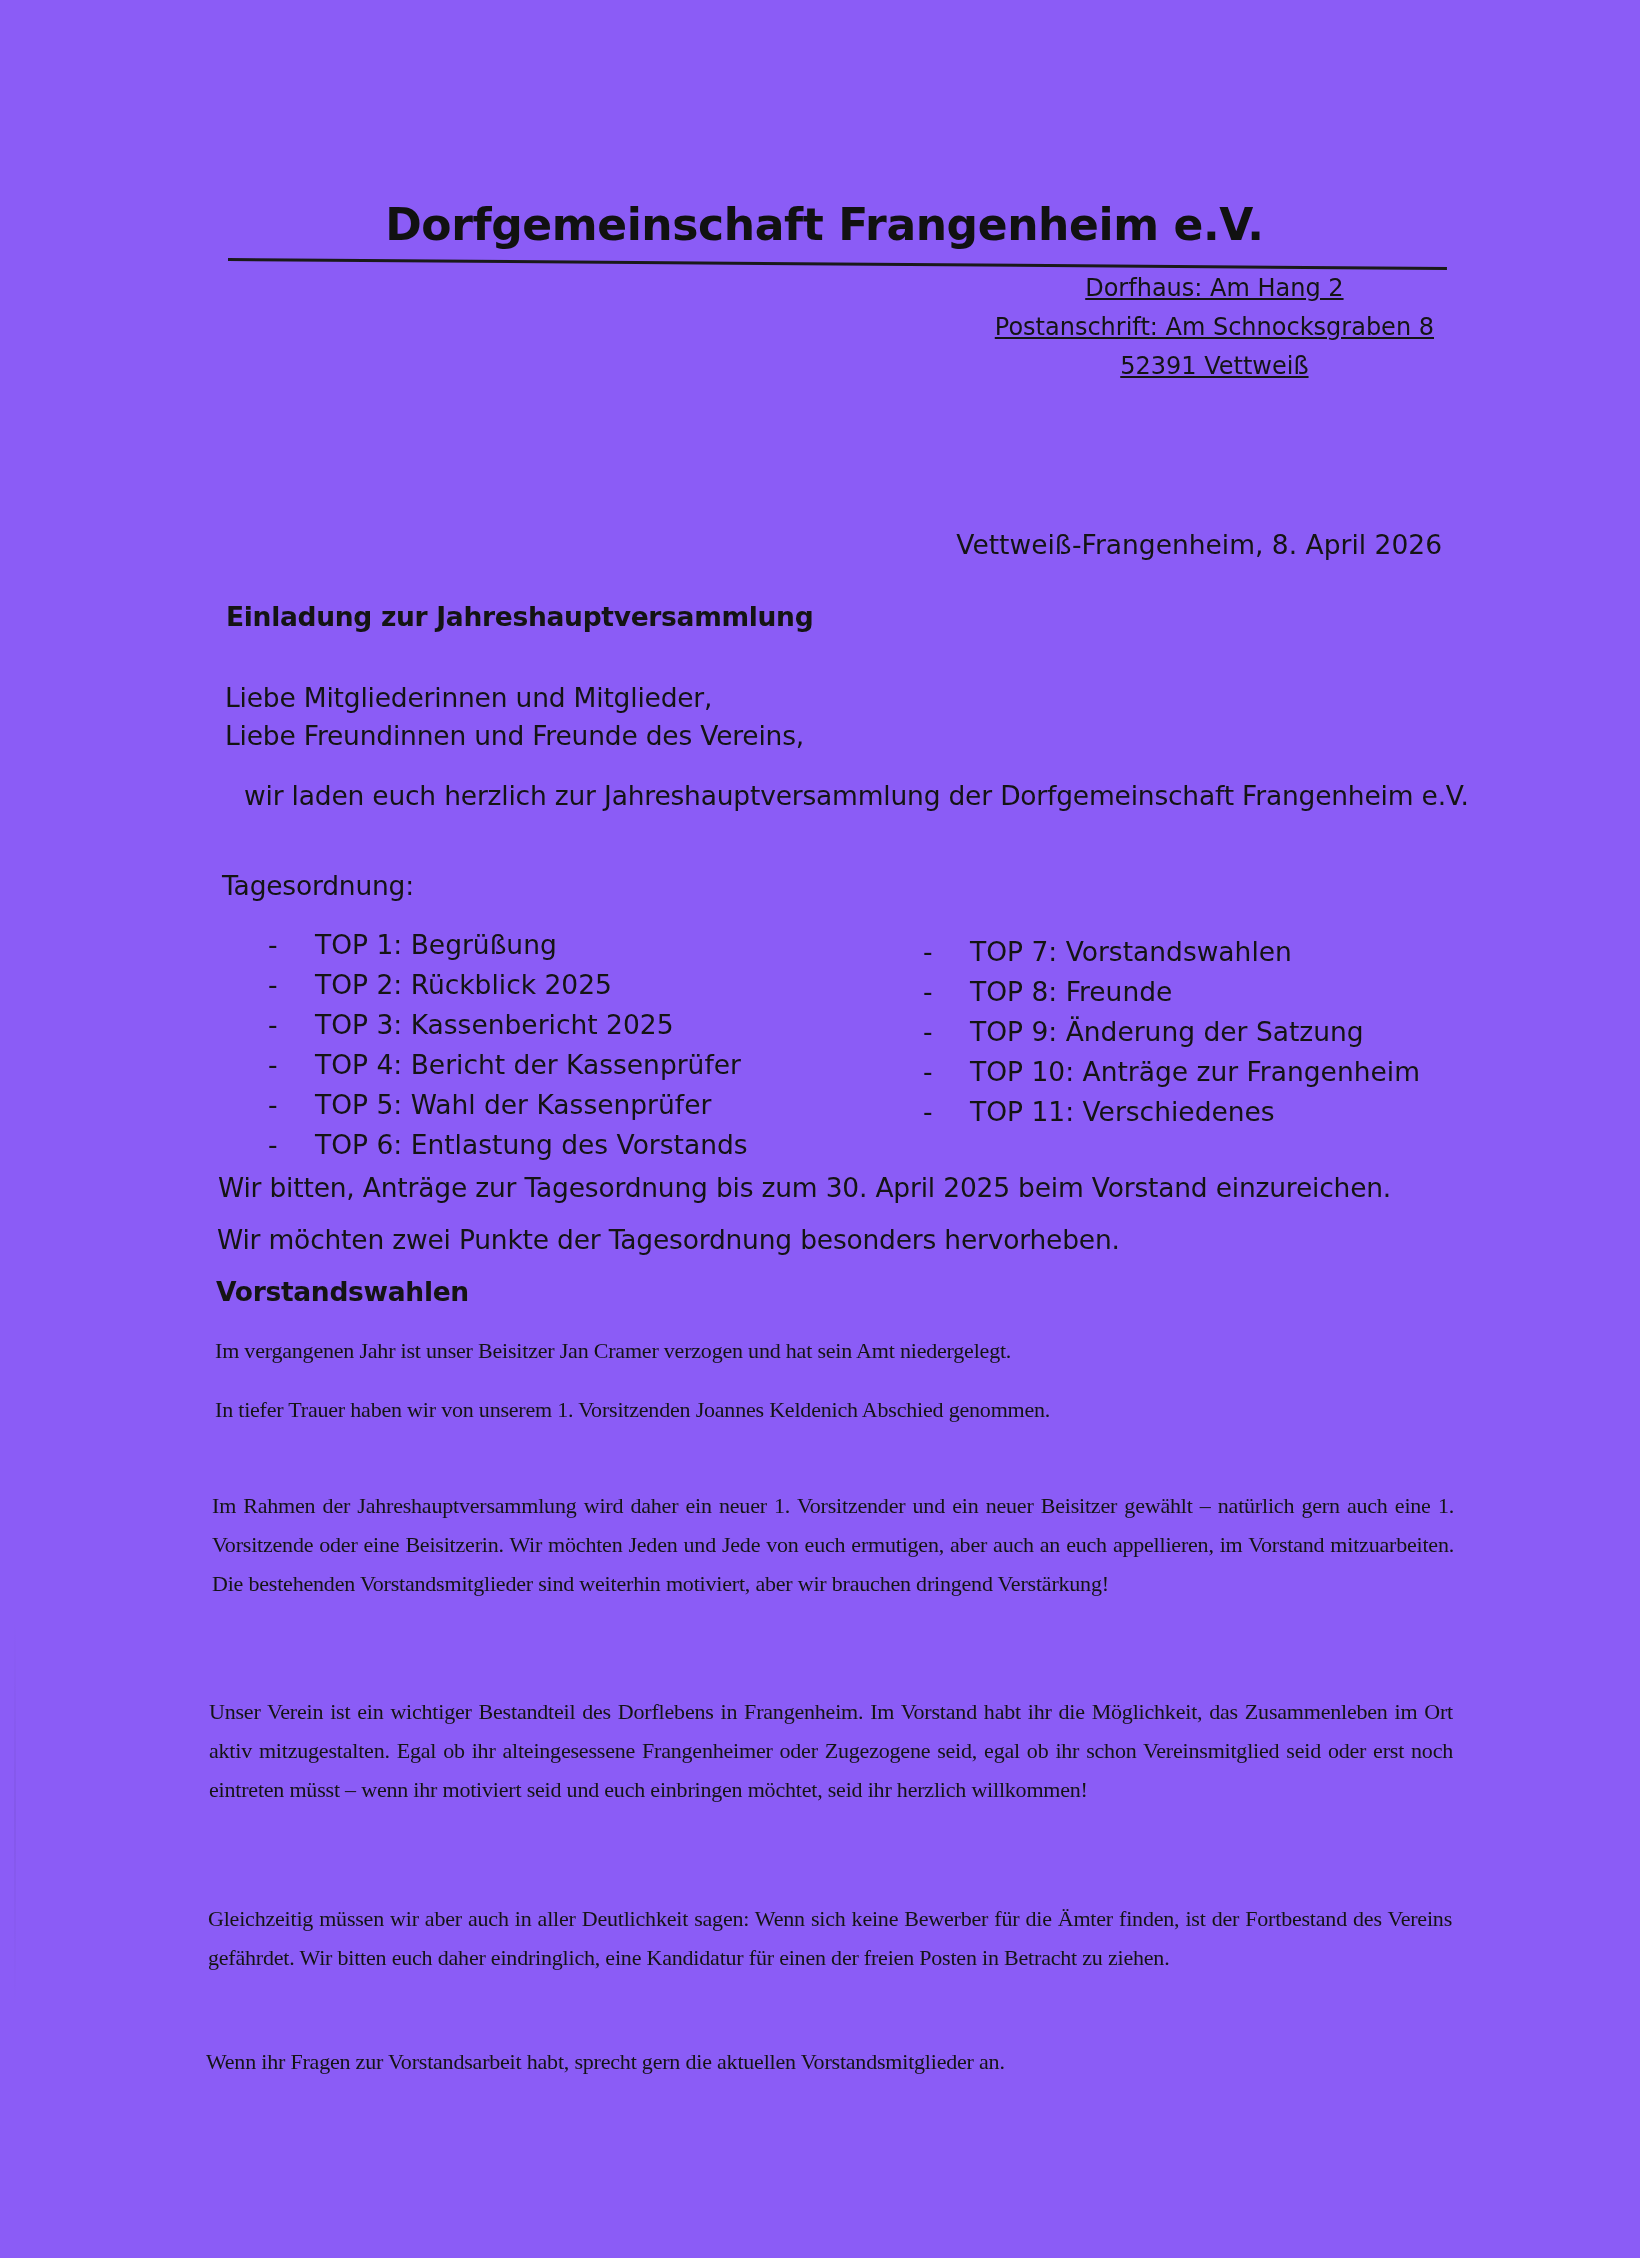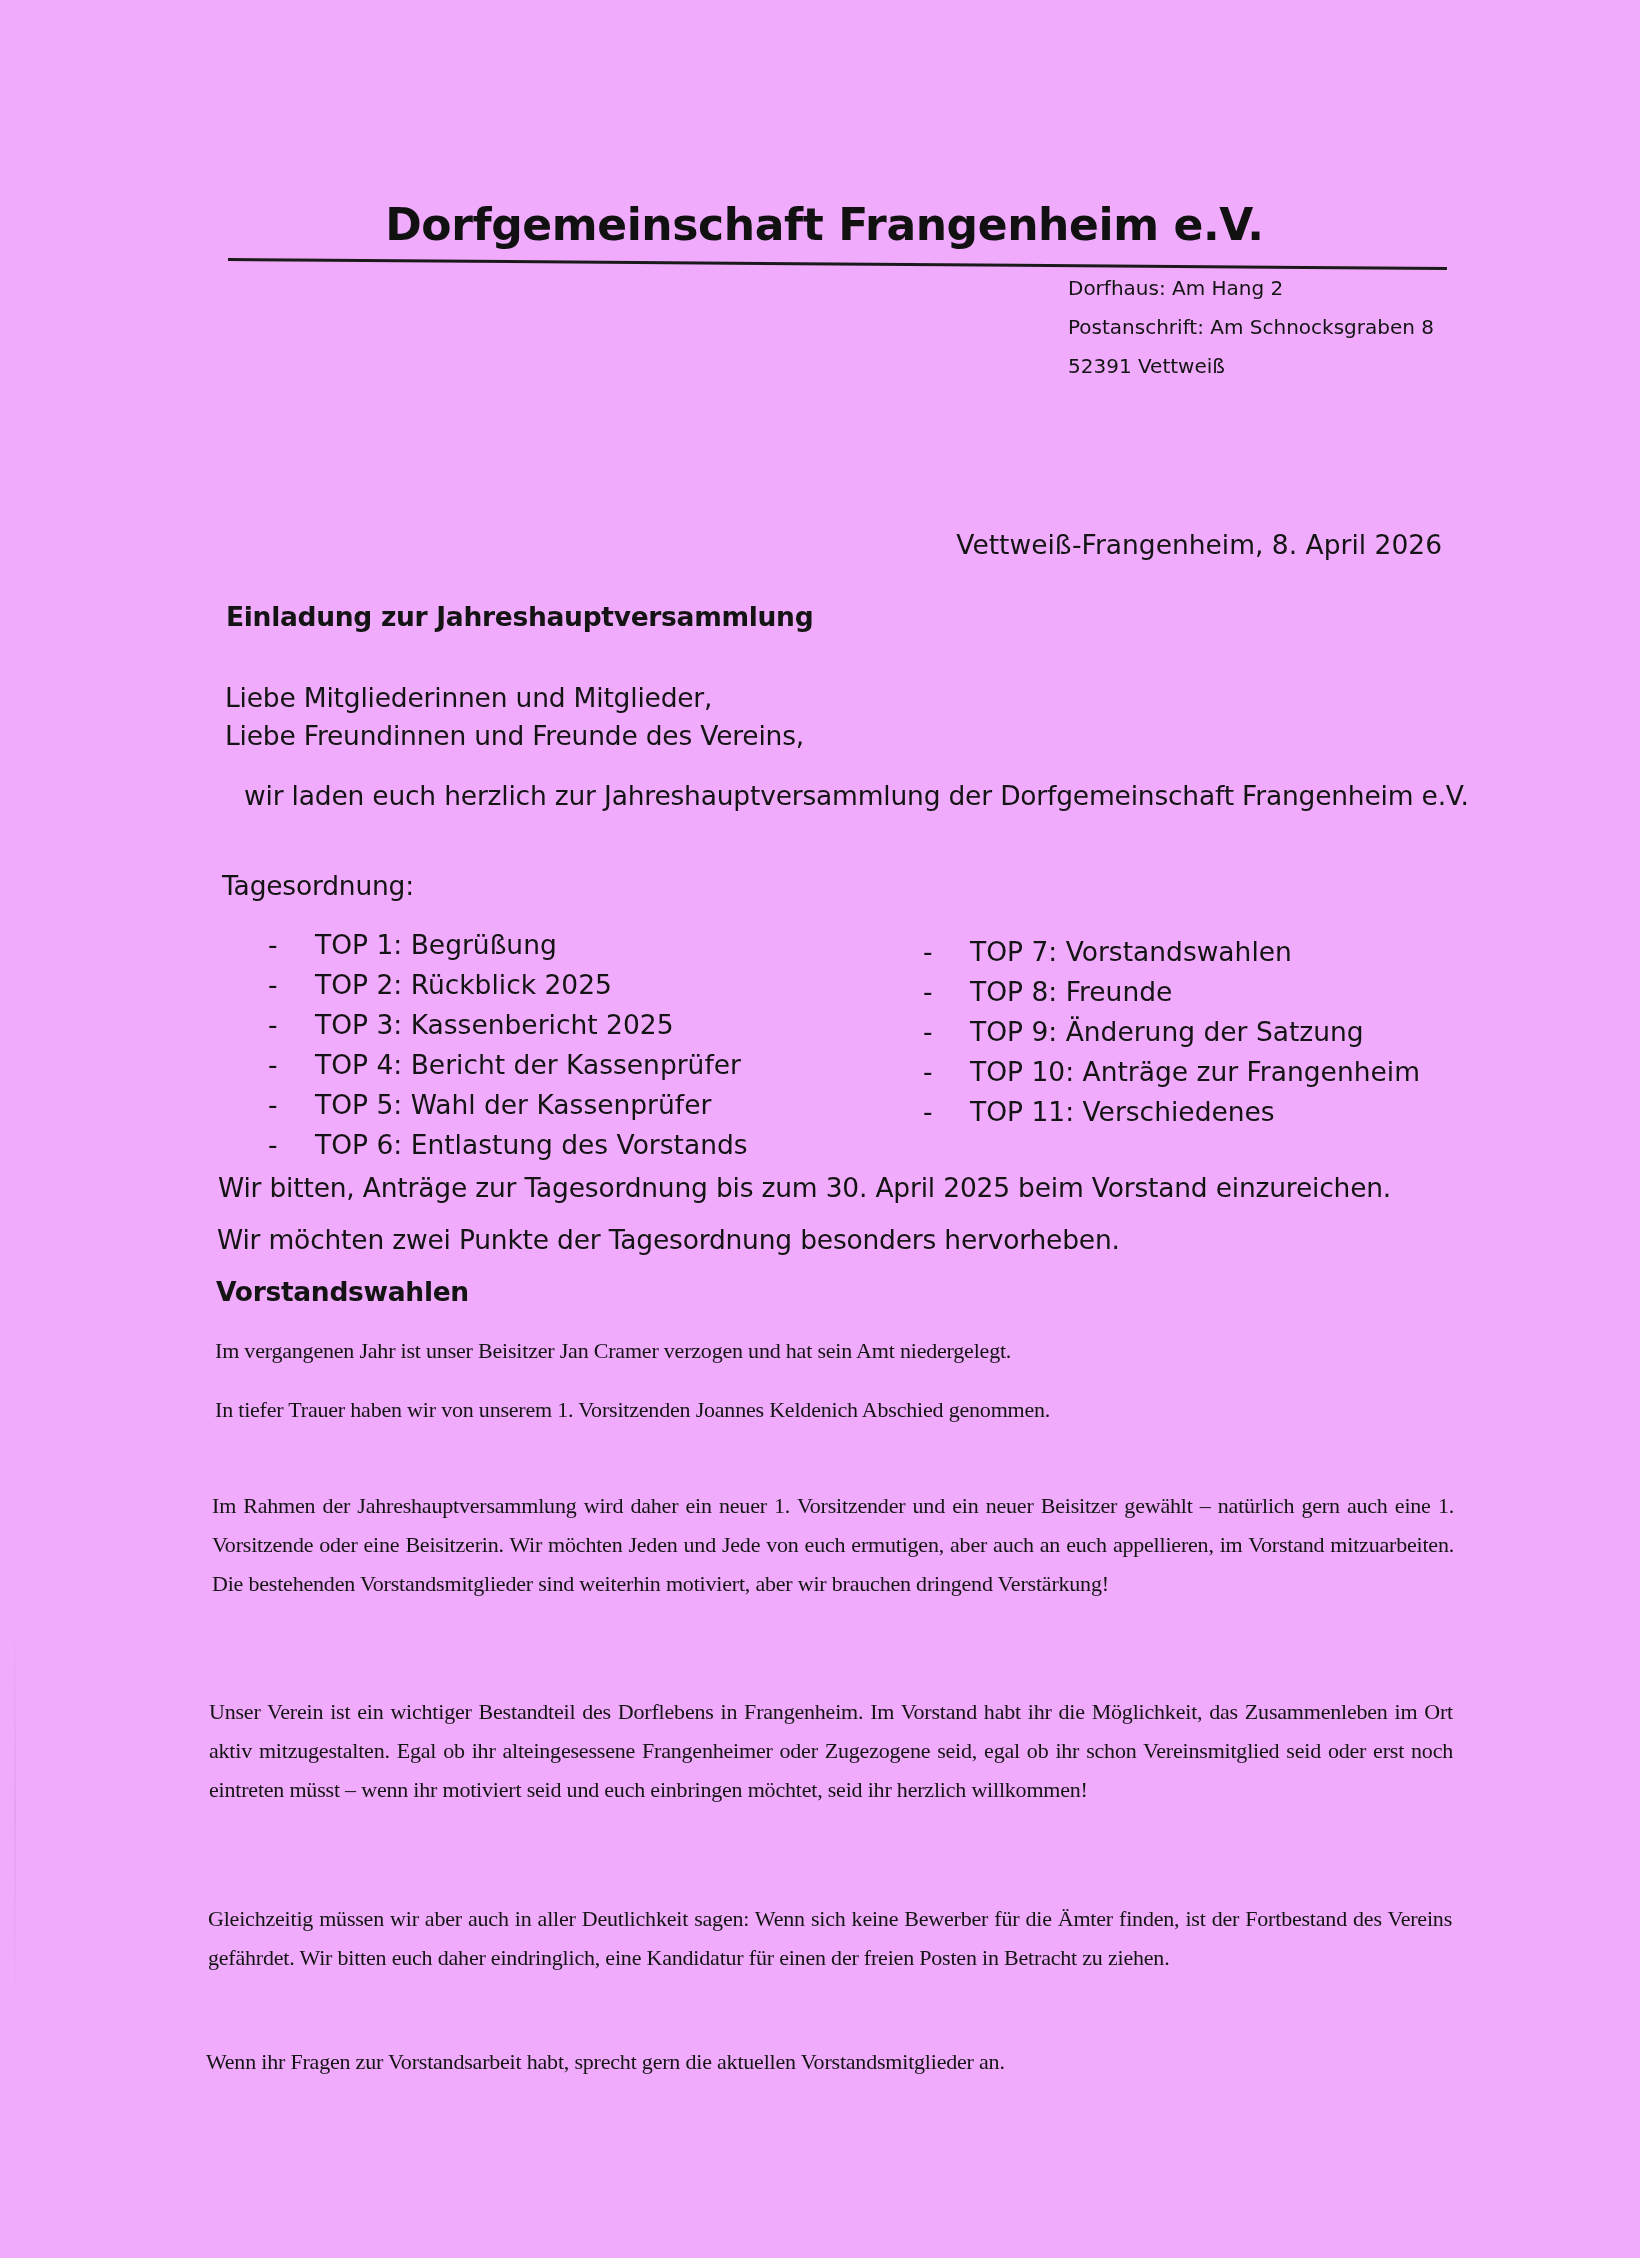--- a/index.html
+++ b/index.html
@@ -13,21 +13,21 @@
       position: relative;
       overflow: hidden;
       font-family: "DejaVu Sans", "Liberation Sans", sans-serif;
       color: #141414;
     }
     .page {
       position: absolute;
       left: 0; top: 0;
       width: 1640px;
       height: 2258px;
-      background: #f0abfc;
+      background: #8b5cf6;
     }
     .scan-edge {
       position: absolute;
       left: 14px;
       top: 1614px;
       width: 1.8px;
       height: 397px;
       background: linear-gradient(to bottom, rgba(0,0,0,0), rgba(0,0,0,0.05), rgba(0,0,0,0));
     }
     .abs { position: absolute; white-space: nowrap; }
@@ -48,24 +48,25 @@
       left: 228px;
       top: 258px;
       width: 1219px;
       height: 2.6px;
       background: #1a1a1a;
       transform: rotate(0.42deg);
       transform-origin: left center;
     }
     .address {
       right: 206px;
-      font-size: 20px;
-      text-align: left;
+      font-size: 24px;
+      text-align: center;
       line-height: 39px;
       top: 269px;
+      text-decoration: underline;
     }
     .address div { white-space: nowrap; }
 
     .date-line {
       right: 198px;
       top: 529px;
       font-size: 26.5px;
     }
     .subject {
       left: 226px;

